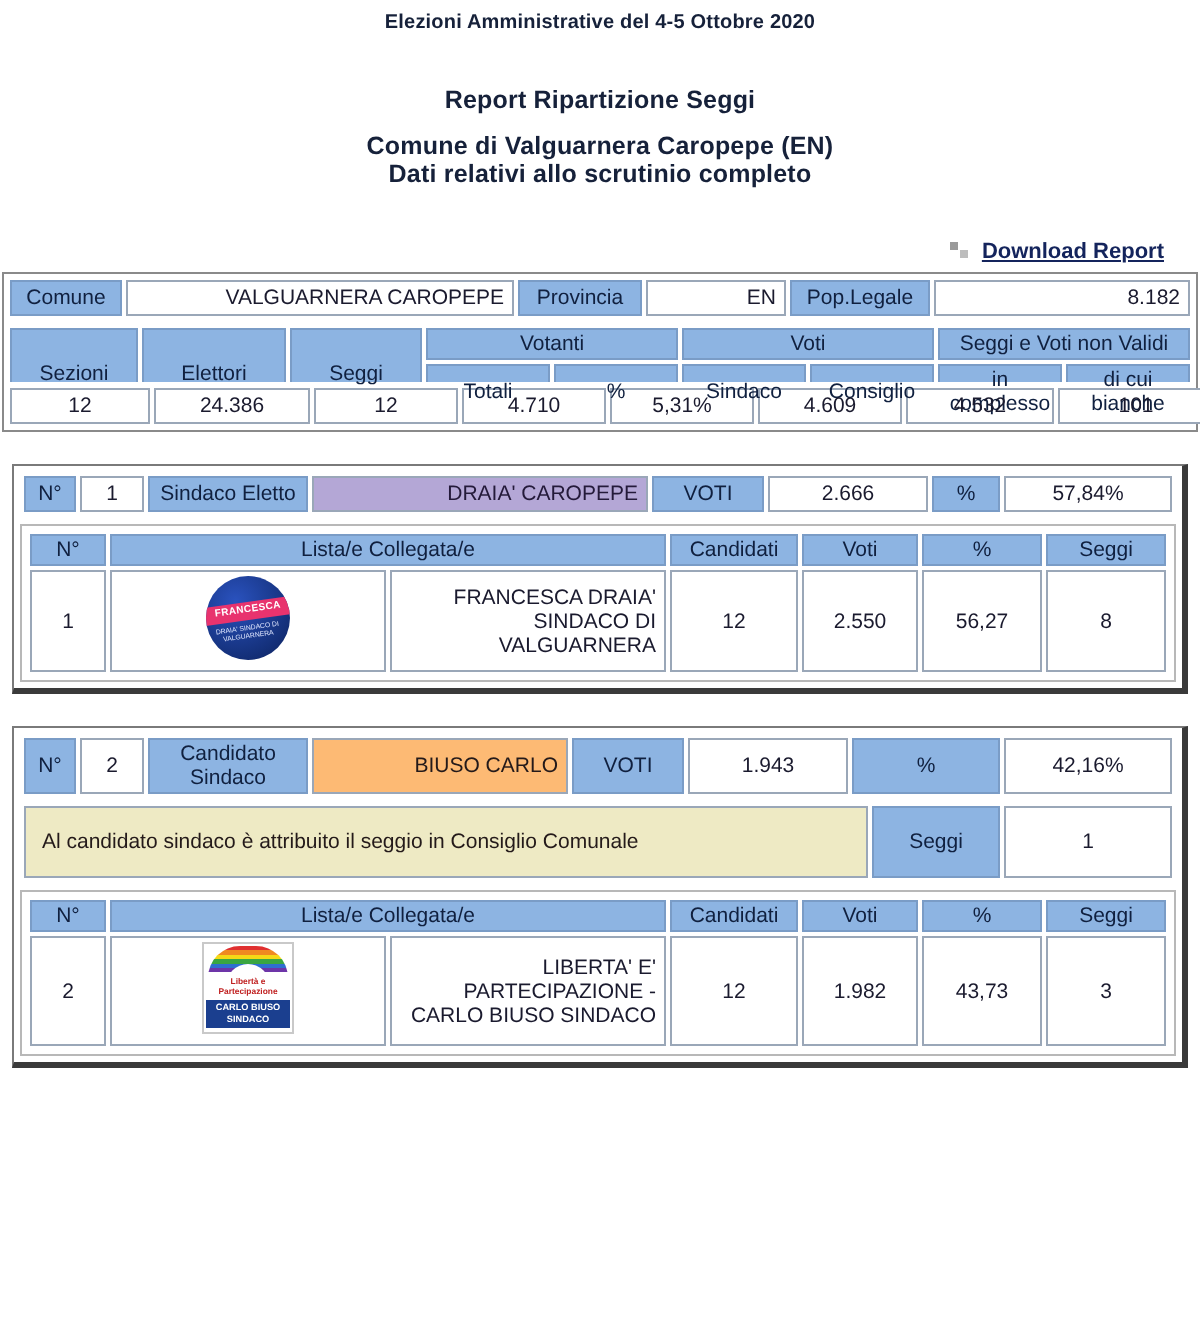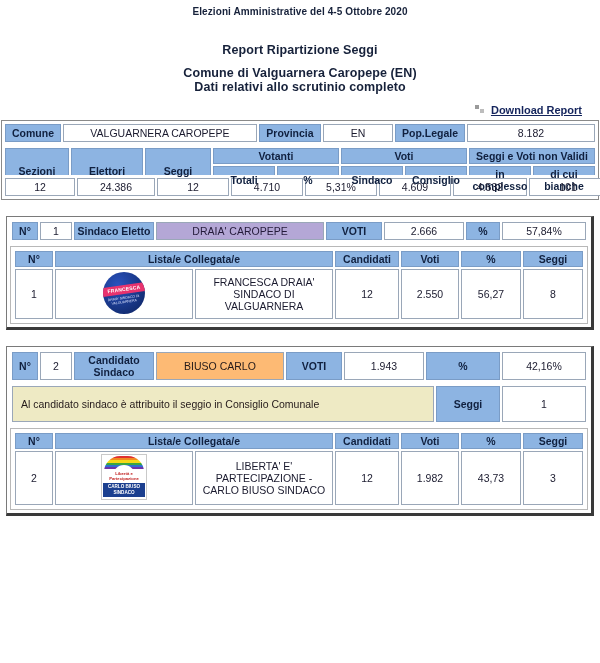--- a/index.html
+++ b/index.html
@@ -20,21 +20,21 @@
   .titles { padding-top: 6px; }
   .title-line {
     text-align: center;
     font-weight: bold;
     color: #16213a;
     letter-spacing: .1px;
   }
   .title-main   { font-size: 10px; margin-bottom: 26px; }
   .title-sub1   { font-size: 12.5px; margin-bottom: 9px; }
   .title-sub2   { font-size: 12.5px; }
-  .title-sub3   { font-size: 12.5px; margin-bottom: 8px; }
+  .title-sub3   { font-size: 12.5px; margin-bottom: 24px; }
 
   
   .download-row {
     display: flex;
     justify-content: flex-end;
     align-items: center;
     padding-right: 18px;
     height: 16px;
     margin-bottom: 2px;
   }
@@ -72,28 +72,28 @@
   }
   .tbl { width: 100%; table-layout: fixed; }
   .cell {
     border: 1px solid #9aa7b8;
     background: #ffffff;
     padding: 2px 4px;
     vertical-align: middle;
   }
   .hdr {
     background: #8db4e2;
-    font-weight: bold;
+    font-weight: normal;
     text-align: center;
     color: #10203f;
     border: 1px solid #7a9cc6;
     margin-top: 19px;
   }
   .num   { text-align: center; }
-  .left  { text-align: center; }
+  .left  { text-align: right; }
 
   
   .block {
     margin: 0 6px 0 6px;
     border: 1px solid #7a7a7a;
     border-right: 3px solid #3a3a3a;
     border-bottom: 3px solid #3a3a3a;
     background: #ffffff;
     padding: 3px;
   }

